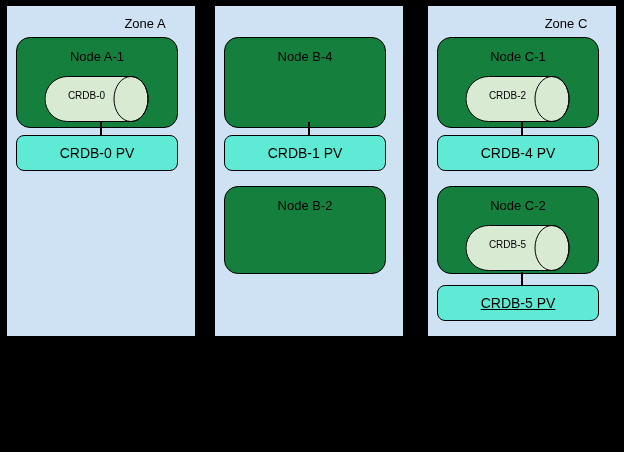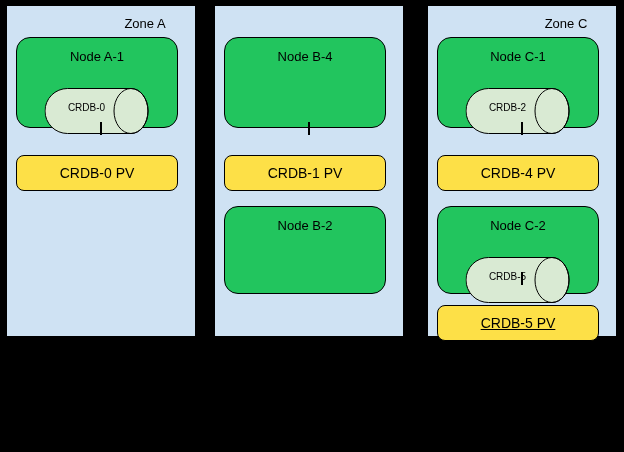--- a/index.html
+++ b/index.html
@@ -18,53 +18,52 @@
   }
   .zone-a{left:5px;}
   .zone-b{left:213px;}
   .zone-c{left:426px;}
   .zone-title{
     position:absolute;top:10px;left:0;width:100%;
     text-align:center;font-size:13px;line-height:16px;padding-left:44px;
   }
   .node{
     position:absolute;left:9px;width:162px;
-    background:#22c55e;border:1px solid #000000;
+    background:#15803d;border:1px solid #000000;
     border-radius:14px;box-sizing:border-box;
   }
   .node.slot1{top:31px;height:91px;}
-  .node.slot2{top:180px;height:88px;margin-top:20px;}
+  .node.slot2{top:180px;height:88px;}
   .node-label{
     position:absolute;top:11px;left:0;width:100%;
     text-align:center;font-size:13px;line-height:16px;
   }
   .cylinder{
-    position:absolute;top:50px;left:50%;
+    position:absolute;top:38px;left:50%;
     transform:translateX(-50%);
     width:105px;height:38px;
   }
   .cylinder svg{display:block;width:105px;height:46px;}
   .cyl-label{
     position:absolute;top:0;left:0;width:84px;height:100%;
     display:flex;align-items:center;justify-content:center;
     font-size:10px;
   }
   .connector{
     position:absolute;left:50%;transform:translateX(-50%);
     width:2px;background:#000000;
   }
   .connector.c1{top:116px;height:13px;}
   .connector.c2{top:266px;height:13px;}
   .pv{
     position:absolute;left:9px;width:162px;height:36px;
-    background:#fde047;border:1px solid #000000;
+    background:#5eead4;border:1px solid #000000;
     border-radius:8px;box-sizing:border-box;
     display:flex;align-items:center;justify-content:center;
     font-size:14px;
-    margin-top:20px;
   }
   .pv.p1{top:129px;}
   .pv.p2{top:279px;text-decoration:underline;}
 </style>
 </head>
 <body>
 
 <div class="zone zone-a">
   <div class="zone-title">Zone A</div>
 

